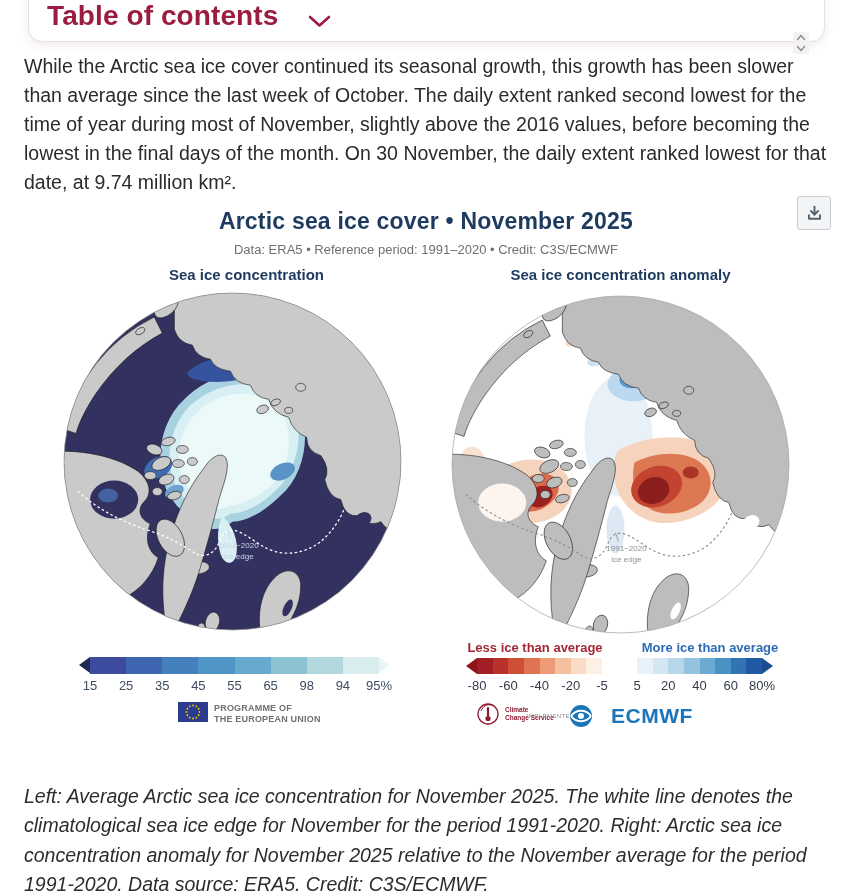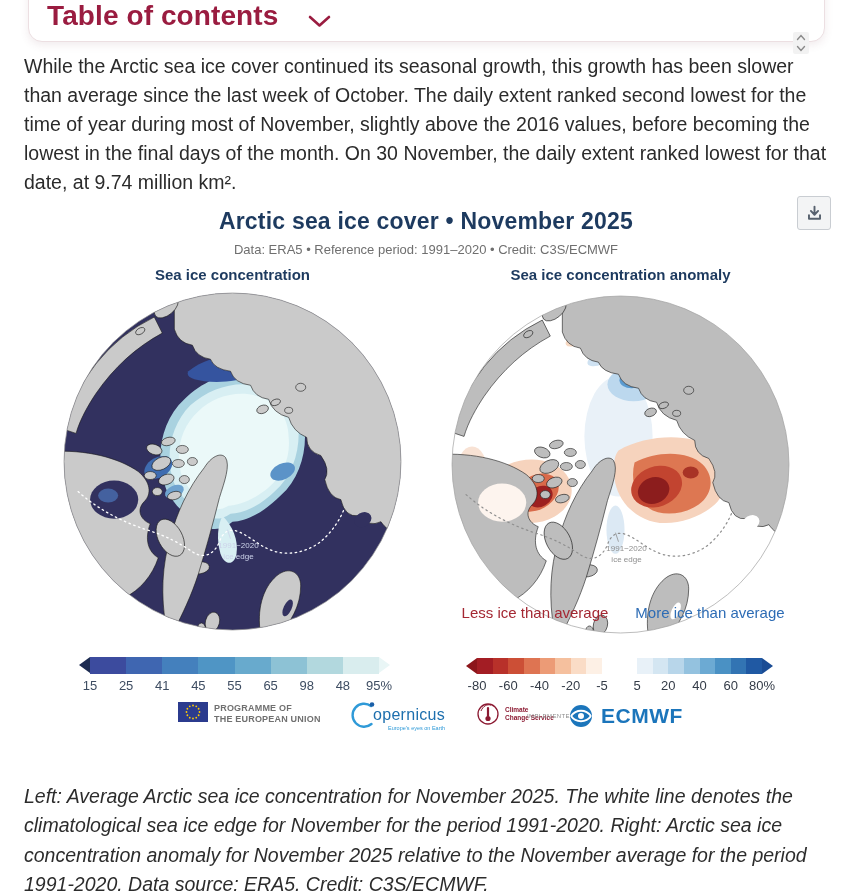--- a/index.html
+++ b/index.html
@@ -36,21 +36,21 @@
   }
   .fig-title{
     position:absolute;left:0;top:208px;width:852px;text-align:center;
     font-size:23px;font-weight:700;color:#1d3a5f;letter-spacing:.2px;
   }
   .fig-subtitle{
     position:absolute;left:0;top:242px;width:852px;text-align:center;
     font-size:13px;color:#6f6f6f;
   }
   .panel-label{position:absolute;top:266px;font-size:15px;font-weight:700;color:#1d3a5f;text-align:center;}
-  .panel-label.left{left:62px;width:341px;}
+  .panel-label.left{left:76px;width:341px;}
   .panel-label.right{left:450px;width:341px;}
   .map{position:absolute;width:341px;height:341px;}
   .map.left{left:62px;top:291px;}
   .map.right{left:450px;top:294px;}
   
   .cbar{position:absolute;}
   .cbar-conc{left:79px;top:657px;width:311px;}
   .cbar-neg{left:466px;top:658px;width:136px;}
   .cbar-pos{left:637px;top:658px;width:136px;}
   .cbar-bar{display:flex;height:17px;align-items:stretch;}
@@ -60,36 +60,36 @@
   .cbar-arrow.left{border-right:11px solid #000;}
   .cbar-arrow.right{border-left:11px solid #000;}
   .cbar-segs{flex:1;display:flex;}
   .cbar-seg{flex:1;}
   .cbar-ticks{position:relative;height:16px;margin-top:4px;}
   .cbar-tick{
     position:absolute;transform:translateX(-50%);white-space:nowrap;
     font-size:13px;color:#3e4d62;
   }
   .cbar-neg .cbar-tick,.cbar-pos .cbar-tick{color:#343c48;}
-  .legend-label{position:absolute;top:604px;width:170px;text-align:center;font-size:15px;font-weight:400;}
+  .legend-label{position:absolute;top:640px;width:170px;text-align:center;font-size:13px;font-weight:700;}
   .legend-label.neg{left:450px;color:#a42833;}
   .legend-label.pos{left:625px;color:#2d6cb5;}
   
   .logos{position:absolute;left:0;top:698px;width:852px;height:40px;}
   .eu-flag{position:absolute;left:178px;top:4px;}
   .eu-text{position:absolute;left:214px;top:5px;font-size:9px;line-height:10.5px;color:#707070;letter-spacing:.2px;font-weight:bold;}
   .copernicus{position:absolute;left:346px;top:1px;display:flex;align-items:flex-start;}
   .copernicus-txt{display:flex;flex-direction:column;align-items:flex-end;margin-left:-3px;margin-top:7px;}
   .copernicus-name{font-size:16px;color:#1d6fae;font-weight:500;letter-spacing:.3px;}
   .copernicus-tag{font-size:5.5px;color:#2f9ad8;margin-top:1px;}
   .c3s{position:absolute;left:476px;top:3px;display:flex;align-items:center;}
   .c3s-txt{margin-left:5px;font-size:6.5px;line-height:8px;color:#8c1a32;font-weight:700;}
   .implemented{position:absolute;left:527px;top:15px;font-size:6px;color:#8e8e8e;letter-spacing:.4px;}
   .ecmwf{position:absolute;left:569px;top:6px;display:flex;align-items:center;}
-  .ecmwf-name{font-size:21px;font-weight:700;color:#1b75bb;letter-spacing:.5px;margin-left:8px;}
+  .ecmwf-name{font-size:21px;font-weight:700;color:#1b75bb;letter-spacing:.5px;margin-left:18px;}
   
   .caption{
     position:absolute;left:24px;top:762px;width:812px;
     font-size:19.5px;line-height:29.5px;font-style:italic;color:#2c2c2c;
   }
 </style>
 </head>
 <body>
 
 <div class="toc-card">
@@ -230,26 +230,26 @@
         <div class="cbar-seg" style="background: rgb(104, 170, 205);"></div>
         <div class="cbar-seg" style="background: rgb(141, 194, 213);"></div>
         <div class="cbar-seg" style="background: rgb(178, 216, 222);"></div>
         <div class="cbar-seg" style="background: rgb(217, 237, 238);"></div>
       </div>
       <div class="cbar-arrow right" style="border-left-color: rgb(233, 246, 246);"></div>
     </div>
     <div class="cbar-ticks" style="margin-left: 11px; margin-right: 11px;">
       <span class="cbar-tick" style="left: 0%;">15</span>
       <span class="cbar-tick" style="left: 12.5%;">25</span>
-      <span class="cbar-tick" style="left: 25%;">41</span>
+      <span class="cbar-tick" style="left: 25%;">35</span>
       <span class="cbar-tick" style="left: 37.5%;">45</span>
       <span class="cbar-tick" style="left: 50%;">55</span>
       <span class="cbar-tick" style="left: 62.5%;">65</span>
       <span class="cbar-tick" style="left: 75%;">98</span>
-      <span class="cbar-tick" style="left: 87.5%;">48</span>
+      <span class="cbar-tick" style="left: 87.5%;">94</span>
       <span class="cbar-tick" style="left: 100%;">95%</span>
     </div>
 </div>
 <div class="cbar cbar-neg">
   <div class="cbar-bar">
       <div class="cbar-arrow left" style="border-right-color: rgb(140, 21, 27);"></div>
       <div class="cbar-segs">
         <div class="cbar-seg" style="background: rgb(163, 29, 36);"></div>
         <div class="cbar-seg" style="background: rgb(184, 49, 42);"></div>
         <div class="cbar-seg" style="background: rgb(204, 79, 54);"></div>
@@ -306,30 +306,20 @@
         <circle cx="9.37" cy="13.25" r="0.9"></circle>
       <circle cx="8.5" cy="10" r="0.9"></circle>
         <circle cx="9.37" cy="6.75" r="0.9"></circle>
         <circle cx="11.75" cy="4.37" r="0.9"></circle>
     </g>
   </svg>
   <div class="eu-text">
     <div>PROGRAMME OF</div>
     <div>THE EUROPEAN UNION</div>
   </div>
-  <div class="copernicus">
-    <svg width="30" height="34" viewBox="0 0 30 34">
-      <path d="M25,7 A11.5,11.5 0 1 0 25.5,25" fill="none" stroke="#2f9ad8" stroke-width="2.4" stroke-linecap="round"></path>
-      <circle cx="26" cy="5.5" r="2.3" fill="#1b5fa8"></circle>
-    </svg>
-    <div class="copernicus-txt">
-      <span class="copernicus-name">opernicus</span>
-      <span class="copernicus-tag">Europe's eyes on Earth</span>
-    </div>
-  </div>
   <div class="c3s">
     <svg width="24" height="26" viewBox="0 0 24 26">
       <circle cx="12" cy="13" r="10" fill="none" stroke="#8c1a32" stroke-width="1.3"></circle>
       <path d="M5,10 C7,5 11,3 15,4" fill="none" stroke="#8c1a32" stroke-width="1"></path>
       <line x1="12" y1="7" x2="12" y2="15" stroke="#8c1a32" stroke-width="2.2" stroke-linecap="round"></line>
       <circle cx="12" cy="17.5" r="2.6" fill="#8c1a32"></circle>
     </svg>
     <div class="c3s-txt">
       <div>Climate</div>
       <div>Change Service</div>

